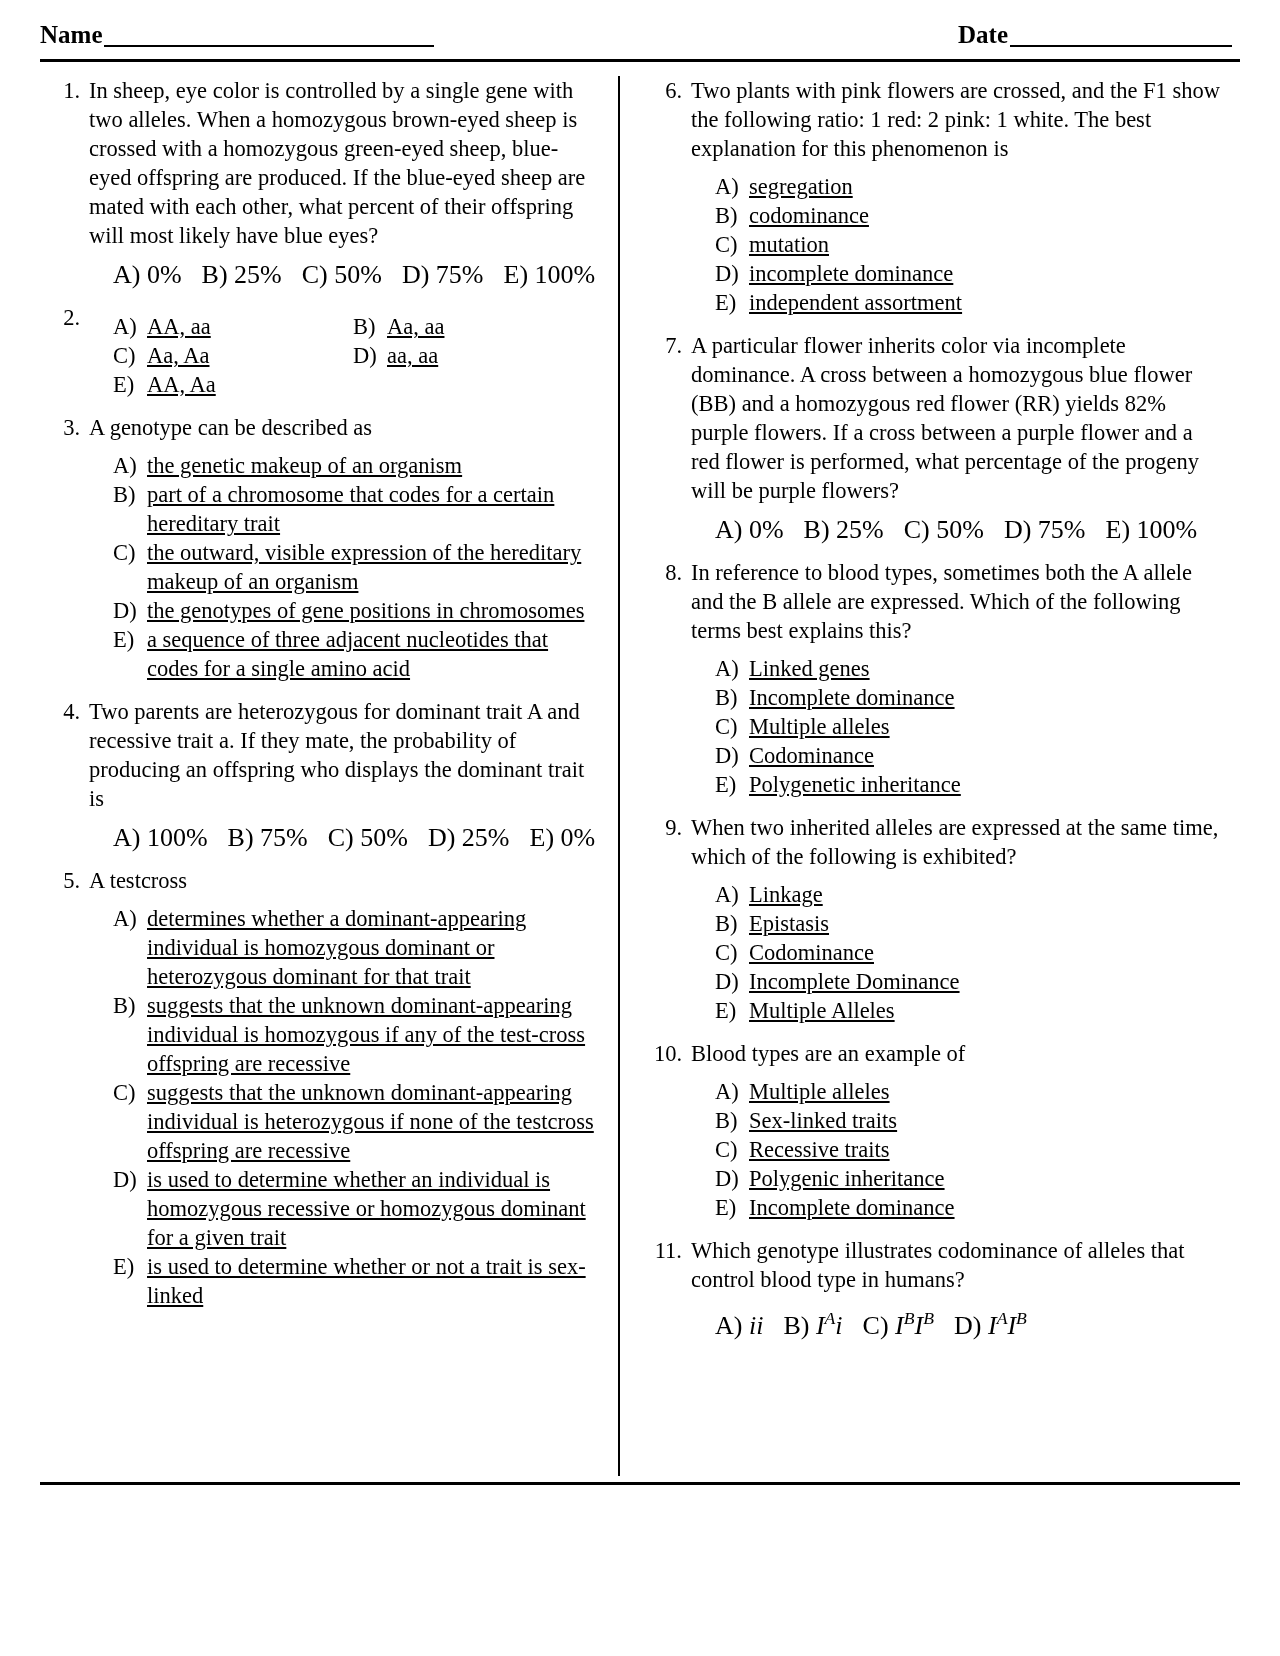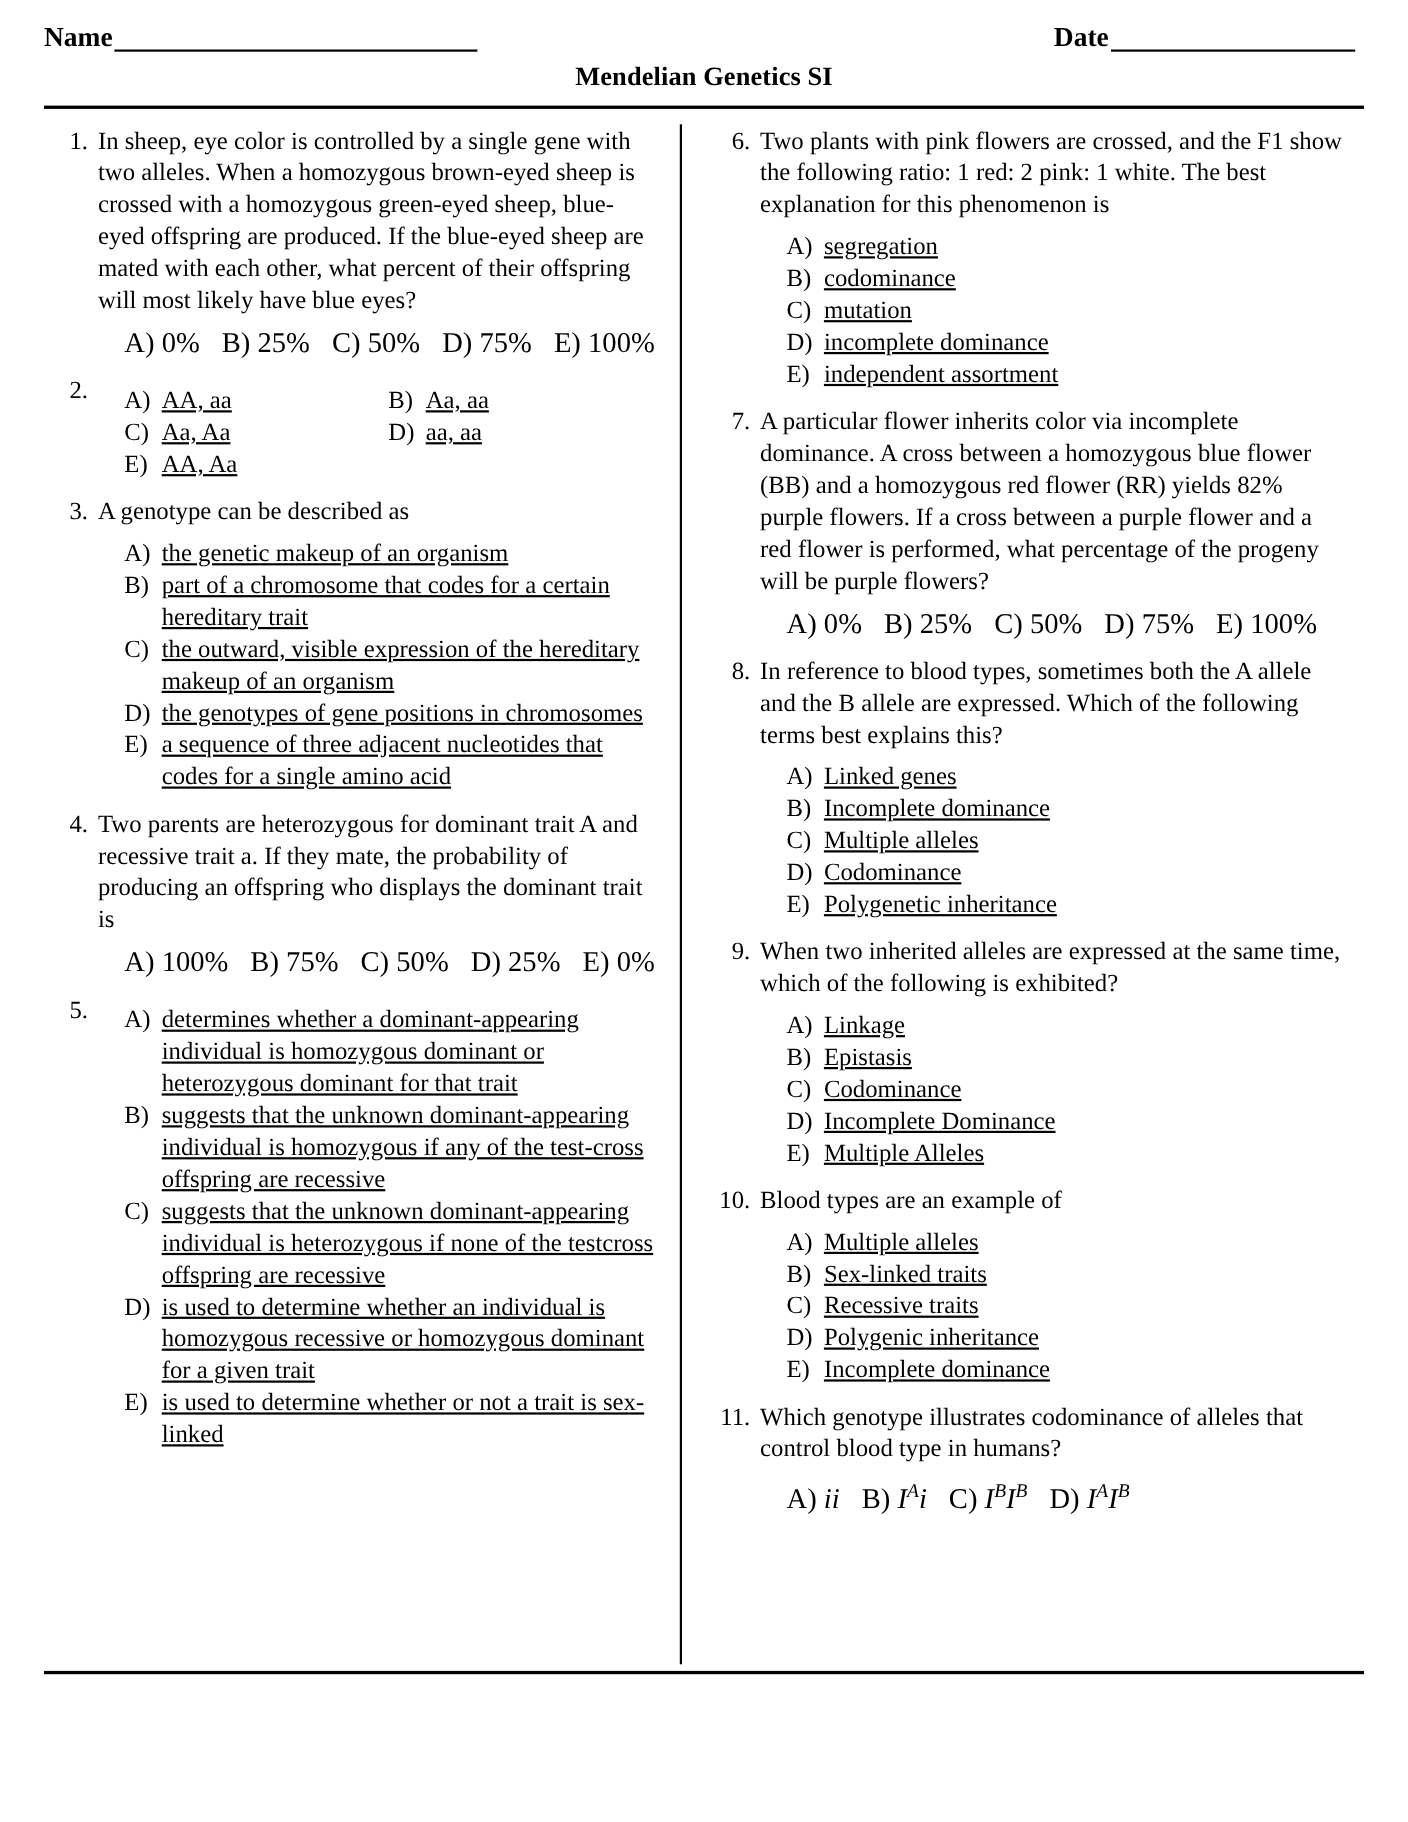--- a/index.html
+++ b/index.html
@@ -151,21 +151,20 @@
     <div class="name-group">
       <span class="name-label">Name</span>
       <span class="rule-line name-rule"></span>
     </div>
     <div class="date-group">
       <span class="date-label">Date</span>
       <span class="rule-line date-rule"></span>
     </div>
   </div>
 
-  <div class="doc-title">Mendelian Genetics SI</div>
 
   <div class="top-rule"></div>
 
   <div class="columns">
     <div class="col col-left" id="left-column">
         <div class="q">
           <div class="q-num">1.</div>
           <div class="q-body">
             <div class="q-text">In sheep, eye color is controlled by a single gene with two alleles.  When a homozygous brown-eyed sheep is crossed with a homozygous green-eyed sheep, blue-eyed offspring are produced.  If the blue-eyed sheep are mated with each other, what percent of their offspring will most likely have blue eyes?</div>
             <div class="choices-inline"><span class="opt">A)  0%</span><span class="opt">B)  25%</span><span class="opt">C)  50%</span><span class="opt">D)  75%</span><span class="opt">E)  100%</span></div>
@@ -229,20 +228,21 @@
         <div class="q">
           <div class="q-num">4.</div>
           <div class="q-body">
             <div class="q-text">Two parents are heterozygous for dominant trait A and recessive trait a.  If they mate, the probability of producing an offspring who displays the dominant trait is</div>
             <div class="choices-inline"><span class="opt">A)  100%</span><span class="opt">B)  75%</span><span class="opt">C)  50%</span><span class="opt">D)  25%</span><span class="opt">E)  0%</span></div>
           </div>
         </div>
         <div class="q">
           <div class="q-num">5.</div>
           <div class="q-body">
+            <div class="q-text">A testcross</div>
             <div class="choices indent-choices">
               <div class="choice">
                 <span class="choice-letter">A)</span>
                 <span class="choice-text">determines whether a dominant-appearing individual is homozygous dominant or heterozygous dominant for that trait</span>
               </div>
               <div class="choice">
                 <span class="choice-letter">B)</span>
                 <span class="choice-text">suggests that the unknown dominant-appearing individual is homozygous if any of the test-cross offspring are recessive</span>
               </div>
               <div class="choice">

